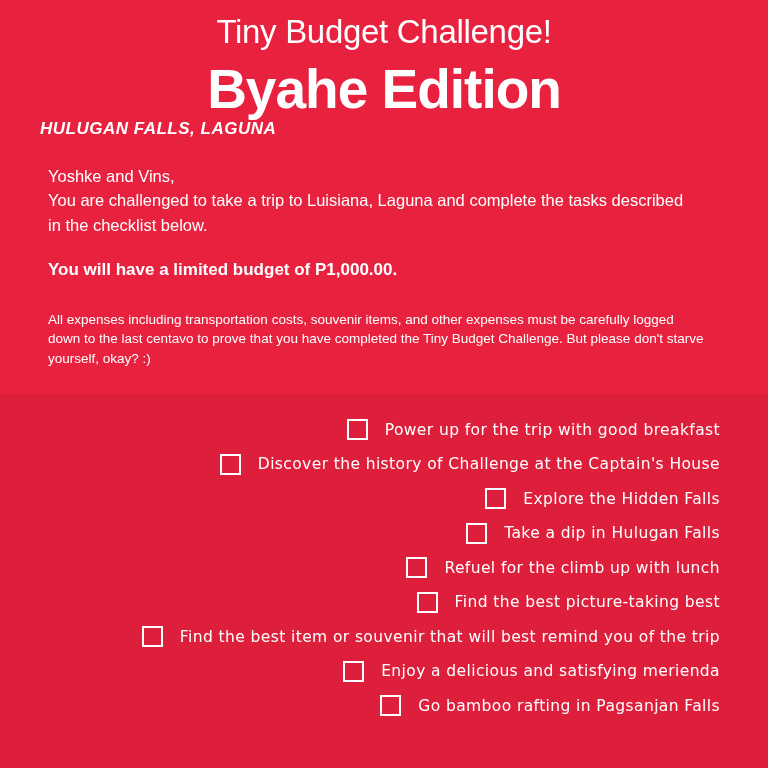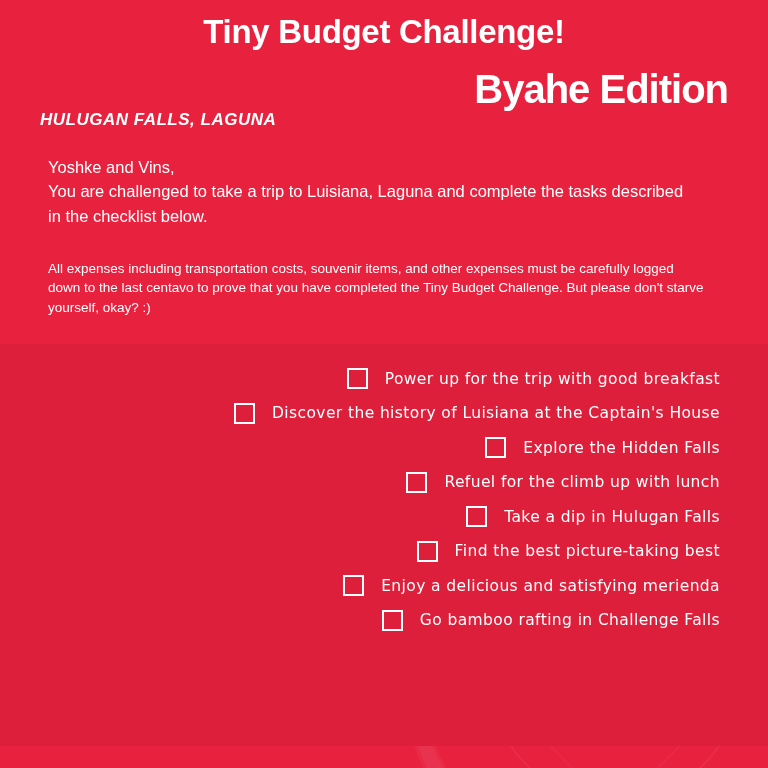--- a/index.html
+++ b/index.html
@@ -55,32 +55,32 @@
 
   .header {
     position: relative;
     padding: 14px 40px 0 40px;
     z-index: 2;
   }
   .title-line1 {
     text-align: center;
     color: #ffffff;
     font-size: 33px;
-    font-weight: bold;
+    font-weight: normal;
     letter-spacing: -0.3px;
     line-height: 1.1;
   }
   .title-line2 {
-    text-align: right;
-    color: #ffffff;
-    font-size: 40px;
+    text-align: center;
+    color: #ffffff;
+    font-size: 55px;
     font-weight: bold;
     letter-spacing: -1px;
     line-height: 1.05;
-    margin-top: 18px;
+    margin-top: 11px;
   }
   .subtitle {
     text-align: left;
     color: #ffffff;
     font-size: 17px;
     font-style: italic;
     font-weight: bold;
     letter-spacing: 0.5px;
   }
 
@@ -153,61 +153,66 @@
 
   <div class="header">
     <div class="title-line1">Tiny Budget Challenge!</div>
     <div class="title-line2">Byahe Edition</div>
     <div class="subtitle">HULUGAN FALLS, LAGUNA</div>
   </div>
 
   <div class="intro">
     <div class="salutation">Yoshke and Vins,</div>
     <div class="body-para">You are challenged to take a trip to Luisiana, Laguna and complete the tasks described in the checklist below.</div>
+    <div class="budget-line">You will have a limited budget of P1,000.00.</div>
     <div class="fineprint">All expenses including transportation costs, souvenir items, and other expenses must be carefully logged down to the last centavo to prove that you have completed the Tiny Budget Challenge. But please don't starve yourself, okay? :)</div>
   </div>
 
   <div class="checklist-section">
 
     <div class="check-row">
       <span class="checkbox"></span>
       <span class="check-label">Power up for the trip with good breakfast</span>
     </div>
 
     <div class="check-row">
       <span class="checkbox"></span>
-      <span class="check-label">Discover the history of Luisiana at the Captain's House</span>
+      <span class="check-label">Discover the history of Challenge at the Captain's House</span>
     </div>
 
 
     <div class="check-row">
       <span class="checkbox"></span>
       <span class="check-label">Explore the Hidden Falls</span>
     </div>
 
     <div class="check-row">
       <span class="checkbox"></span>
+      <span class="check-label">Take a dip in Hulugan Falls</span>
+    </div>
+
+    <div class="check-row">
+      <span class="checkbox"></span>
       <span class="check-label">Refuel for the climb up with lunch</span>
     </div>
 
     <div class="check-row">
       <span class="checkbox"></span>
-      <span class="check-label">Take a dip in Hulugan Falls</span>
-    </div>
-
-    <div class="check-row">
-      <span class="checkbox"></span>
       <span class="check-label">Find the best picture-taking best</span>
     </div>
 
+    <div class="check-row">
+      <span class="checkbox"></span>
+      <span class="check-label">Find the best item or souvenir that will best remind you of the trip</span>
+    </div>
 
     <div class="check-row">
       <span class="checkbox"></span>
       <span class="check-label">Enjoy a delicious and satisfying merienda</span>
     </div>
 
     <div class="check-row">
       <span class="checkbox"></span>
-      <span class="check-label">Go bamboo rafting in Challenge Falls</span>
+      <span class="check-label">Go bamboo rafting in Pagsanjan Falls</span>
     </div>
 
   </div>
 </div>
 
 </body></html>

